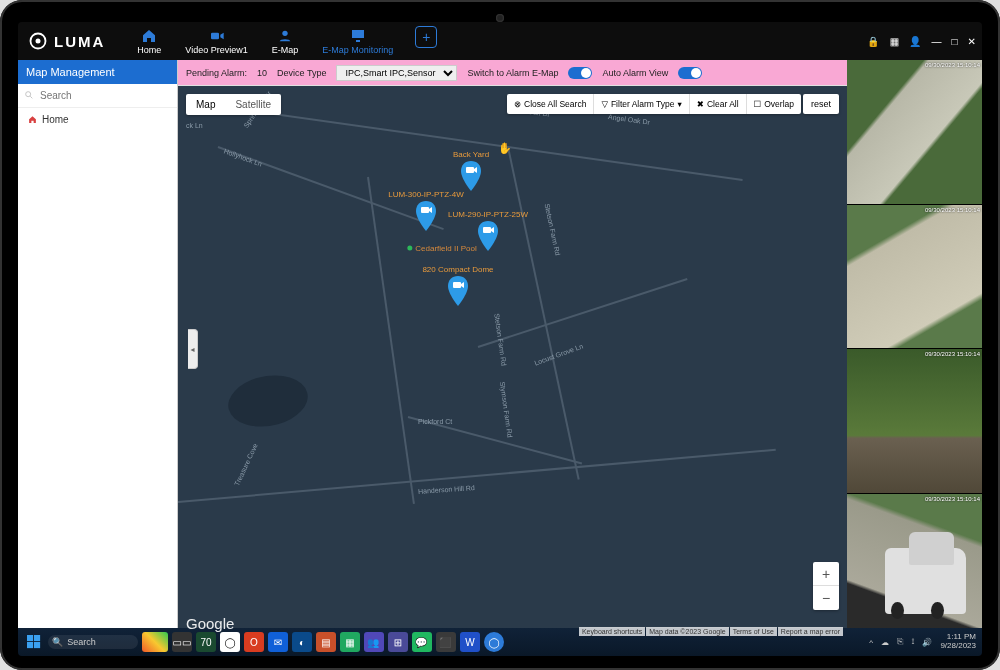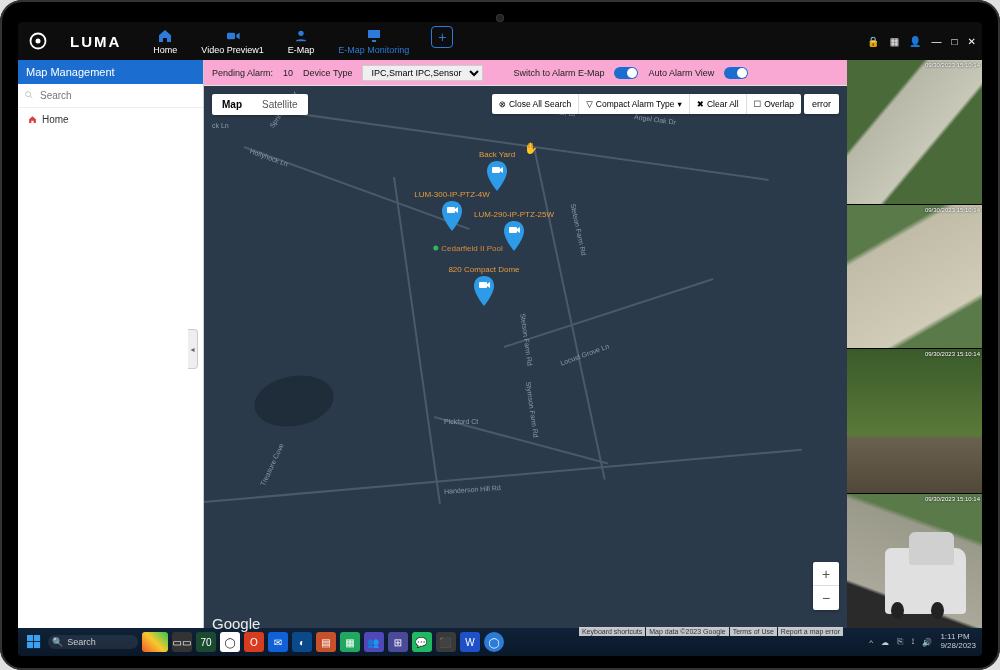--- a/index.html
+++ b/index.html
@@ -2,49 +2,49 @@
 <html><head>
 <meta charset="utf-8">
 <style>
   *{box-sizing:border-box;margin:0;padding:0;font-family:Arial,Helvetica,sans-serif}
   html,body{width:1000px;height:670px;background:#e0e0e0;overflow:hidden}
   .tablet{position:absolute;inset:0;background:#000;border-radius:22px;padding:22px 18px 14px 18px;box-shadow:inset 0 0 0 2px #333}
   .camera-dot{position:absolute;top:14px;left:50%;width:8px;height:8px;border-radius:50%;background:#222;box-shadow:inset 0 0 2px #555;transform:translateX(-50%)}
   .screen{position:relative;width:100%;height:100%;background:#000;display:flex;flex-direction:column;border-radius:4px;overflow:hidden}
   
   .topbar{height:38px;background:#0d0d0d;display:flex;align-items:center;padding:0 6px 0 10px;color:#fff;font-size:11px}
-  .logo{display:flex;align-items:center;gap:22px;font-weight:bold;font-size:15px;letter-spacing:2px;margin-right:24px}
+  .logo{display:flex;align-items:center;gap:6px;font-weight:bold;font-size:15px;letter-spacing:2px;margin-right:24px}
   .logo svg{width:20px;height:20px}
   .navtabs{display:flex;gap:8px}
   .navtab{display:flex;flex-direction:column;align-items:center;gap:1px;padding:2px 8px;color:#fff;font-size:9px;cursor:pointer;border-radius:4px}
   .navtab.active{color:#2d7bd8}
   .navtab svg{width:16px;height:16px}
   .add-tab{width:22px;height:22px;border:1px solid #2d7bd8;border-radius:4px;display:flex;align-items:center;justify-content:center;margin-left:6px;color:#2d7bd8;font-size:14px;cursor:pointer}
   .top-icons{margin-left:auto;display:flex;gap:10px;align-items:center}
   .top-icons span{font-size:10px;cursor:pointer}
   
   .main{flex:1;display:flex;min-height:0}
-  .sidebar{width:186px;background:#fff;border-right:1px solid #ccc;display:flex;flex-direction:column}
+  .sidebar{width:160px;background:#fff;border-right:1px solid #ccc;display:flex;flex-direction:column}
   .sb-title{background:#1c6dd0;color:#fff;font-size:11px;padding:6px 8px}
   .sb-search{position:relative;border-bottom:1px solid #eee}
   .sb-search input{width:100%;border:none;padding:6px 8px 6px 22px;font-size:10px;color:#888;outline:none}
   .sb-search svg{position:absolute;left:6px;top:6px;width:10px;height:10px;fill:#bbb}
   .sb-item{padding:6px 10px;font-size:10px;color:#333;display:flex;align-items:center;gap:5px;cursor:pointer}
   .sb-item svg{width:9px;height:9px}
   .collapse-handle{position:absolute;left:170px;top:50%;width:10px;height:40px;background:#eee;border:1px solid #ccc;border-left:none;border-radius:0 4px 4px 0;transform:translateY(-50%);display:flex;align-items:center;justify-content:center;font-size:8px;color:#666;cursor:pointer;z-index:30}
   .center{flex:1;display:flex;flex-direction:column;min-width:0;background:#f9a8d4}
   .controlbar{height:26px;display:flex;align-items:center;gap:10px;padding:0 8px;font-size:9px;color:#222;border-bottom:1px solid #e0e0e0}
   .controlbar select{font-size:9px;border:1px solid #ccc;padding:1px 4px;min-width:110px}
   .toggle{width:24px;height:12px;background:#1c6dd0;border-radius:6px;position:relative;cursor:pointer}
   .toggle::after{content:"";position:absolute;right:1px;top:1px;width:10px;height:10px;background:#fff;border-radius:50%}
   .maparea{flex:1;position:relative;background:#2a3a4a;overflow:hidden}
   
   .maptype{position:absolute;top:8px;left:8px;display:flex;background:#fff;border-radius:2px;overflow:hidden;box-shadow:0 1px 3px rgba(0,0,0,.3);font-size:10px;z-index:20}
   .maptype span{padding:5px 10px;cursor:pointer;color:#555}
-  .maptype .sel{font-weight:bold;color:#000}
+  .maptype .sel{font-weight:normal;color:#000}
   
   .maptools{position:absolute;top:8px;right:46px;display:flex;background:#fff;border-radius:2px;box-shadow:0 1px 3px rgba(0,0,0,.3);font-size:8.5px;z-index:20}
   .maptools .mt{padding:5px 7px;border-right:1px solid #ddd;cursor:pointer;display:flex;align-items:center;gap:3px;white-space:nowrap}
   .maptools .mt:last-child{border-right:none}
   .resetbtn{position:absolute;top:8px;right:8px;background:#fff;padding:5px 8px;font-size:9px;border-radius:2px;box-shadow:0 1px 3px rgba(0,0,0,.3);cursor:pointer;z-index:20}
   .zoom{position:absolute;bottom:28px;right:8px;width:26px;background:#fff;border-radius:2px;box-shadow:0 1px 3px rgba(0,0,0,.3);display:flex;flex-direction:column;z-index:20}
   .zoom span{height:24px;display:flex;align-items:center;justify-content:center;font-size:14px;cursor:pointer;color:#555}
   .zoom span:first-child{border-bottom:1px solid #ddd}
   .gm-logo{position:absolute;bottom:6px;left:8px;color:#fff;font-size:15px;z-index:20;opacity:.9}
   .gm-attr{position:absolute;bottom:2px;right:4px;display:flex;gap:1px;z-index:20}
@@ -72,21 +72,21 @@
   .ts{position:absolute;top:2px;right:2px;color:#fff;font-size:6px;text-shadow:0 0 2px #000}
   
   .statusbar{height:18px;background:#000;color:#bbb;font-size:9px;display:flex;align-items:center;padding:0 8px;gap:12px}
   .statusbar .r{margin-left:auto;display:flex;gap:10px;align-items:center}
   .bell{width:14px;height:14px;background:#d03030;border-radius:2px;cursor:pointer;display:flex;align-items:center;justify-content:center}
   
   .taskbar{position:absolute;left:0;right:0;bottom:0;height:28px;background:linear-gradient(to top,#0a1828,#102238);display:flex;align-items:center;padding:0 6px;gap:4px}
   .tb-ico{width:20px;height:20px;border-radius:3px;cursor:pointer;display:flex;align-items:center;justify-content:center;font-size:10px;color:#fff}
   .tb-search{display:flex;align-items:center;background:rgba(255,255,255,.08);border-radius:12px;padding:2px 8px 2px 4px;gap:4px;color:#ccc;font-size:9px;min-width:90px}
   .tb-right{margin-left:auto;display:flex;align-items:center;gap:8px;color:#ccc;font-size:8px}
-  .clock{text-align:left;line-height:1.1}
+  .clock{text-align:right;line-height:1.1}
   input{background:transparent}
 </style>
 </head>
 <body>
 
 <div class="tablet">
   <div class="camera-dot"></div>
   <div class="screen">
 
     <div class="topbar">
@@ -156,21 +156,21 @@
         </div>
       </div>
       <div class="collapse-handle">◂</div>
 
       <div class="center">
         <div class="controlbar">
           <span>Pending Alarm:</span>
           <span>10</span>
           <span>Device Type</span>
           <select><option>IPC,Smart IPC,Sensor</option></select>
-          <span style="margin-left:20px">Switch to Alarm E-Map</span>
+          <span style="">Switch to Alarm E-Map</span>
           <div class="toggle"></div>
           <span>Auto Alarm View</span>
           <div class="toggle"></div>
         </div>
 
         <div class="maparea">
           <div class="lake"></div>
 
           <div class="road" style="left:10px;top:15px;width:560px;transform:rotate(8deg)"></div>
           <div class="road" style="left:40px;top:60px;width:240px;transform:rotate(20deg)"></div>
@@ -226,25 +226,25 @@
               </svg></div>
 
           <span class="cursor-hand" style="left:320px;top:56px">✋</span>
 
           <div class="maptype">
             <span class="sel">Map</span>
             <span>Satellite</span>
           </div>
           <div class="maptools">
             <div class="mt">⊗ <span>Close All Search</span></div>
-            <div class="mt">▽ <span>Compact Alarm Type</span> ▾</div>
+            <div class="mt">▽ <span>Filter Alarm Type</span> ▾</div>
             <div class="mt">✖ <span>Clear All</span></div>
             <div class="mt">☐ <span>Overlap</span></div>
           </div>
-          <div class="resetbtn">error</div>
+          <div class="resetbtn">reset</div>
           <div class="zoom">
             <span>+</span>
             <span>−</span>
           </div>
           <div class="gm-logo">Google</div>
           <div class="gm-attr">
             <span>Keyboard shortcuts</span>
             <span>Map data ©2023 Google</span>
             <span>Terms of Use</span>
             <span>Report a map error</span>

